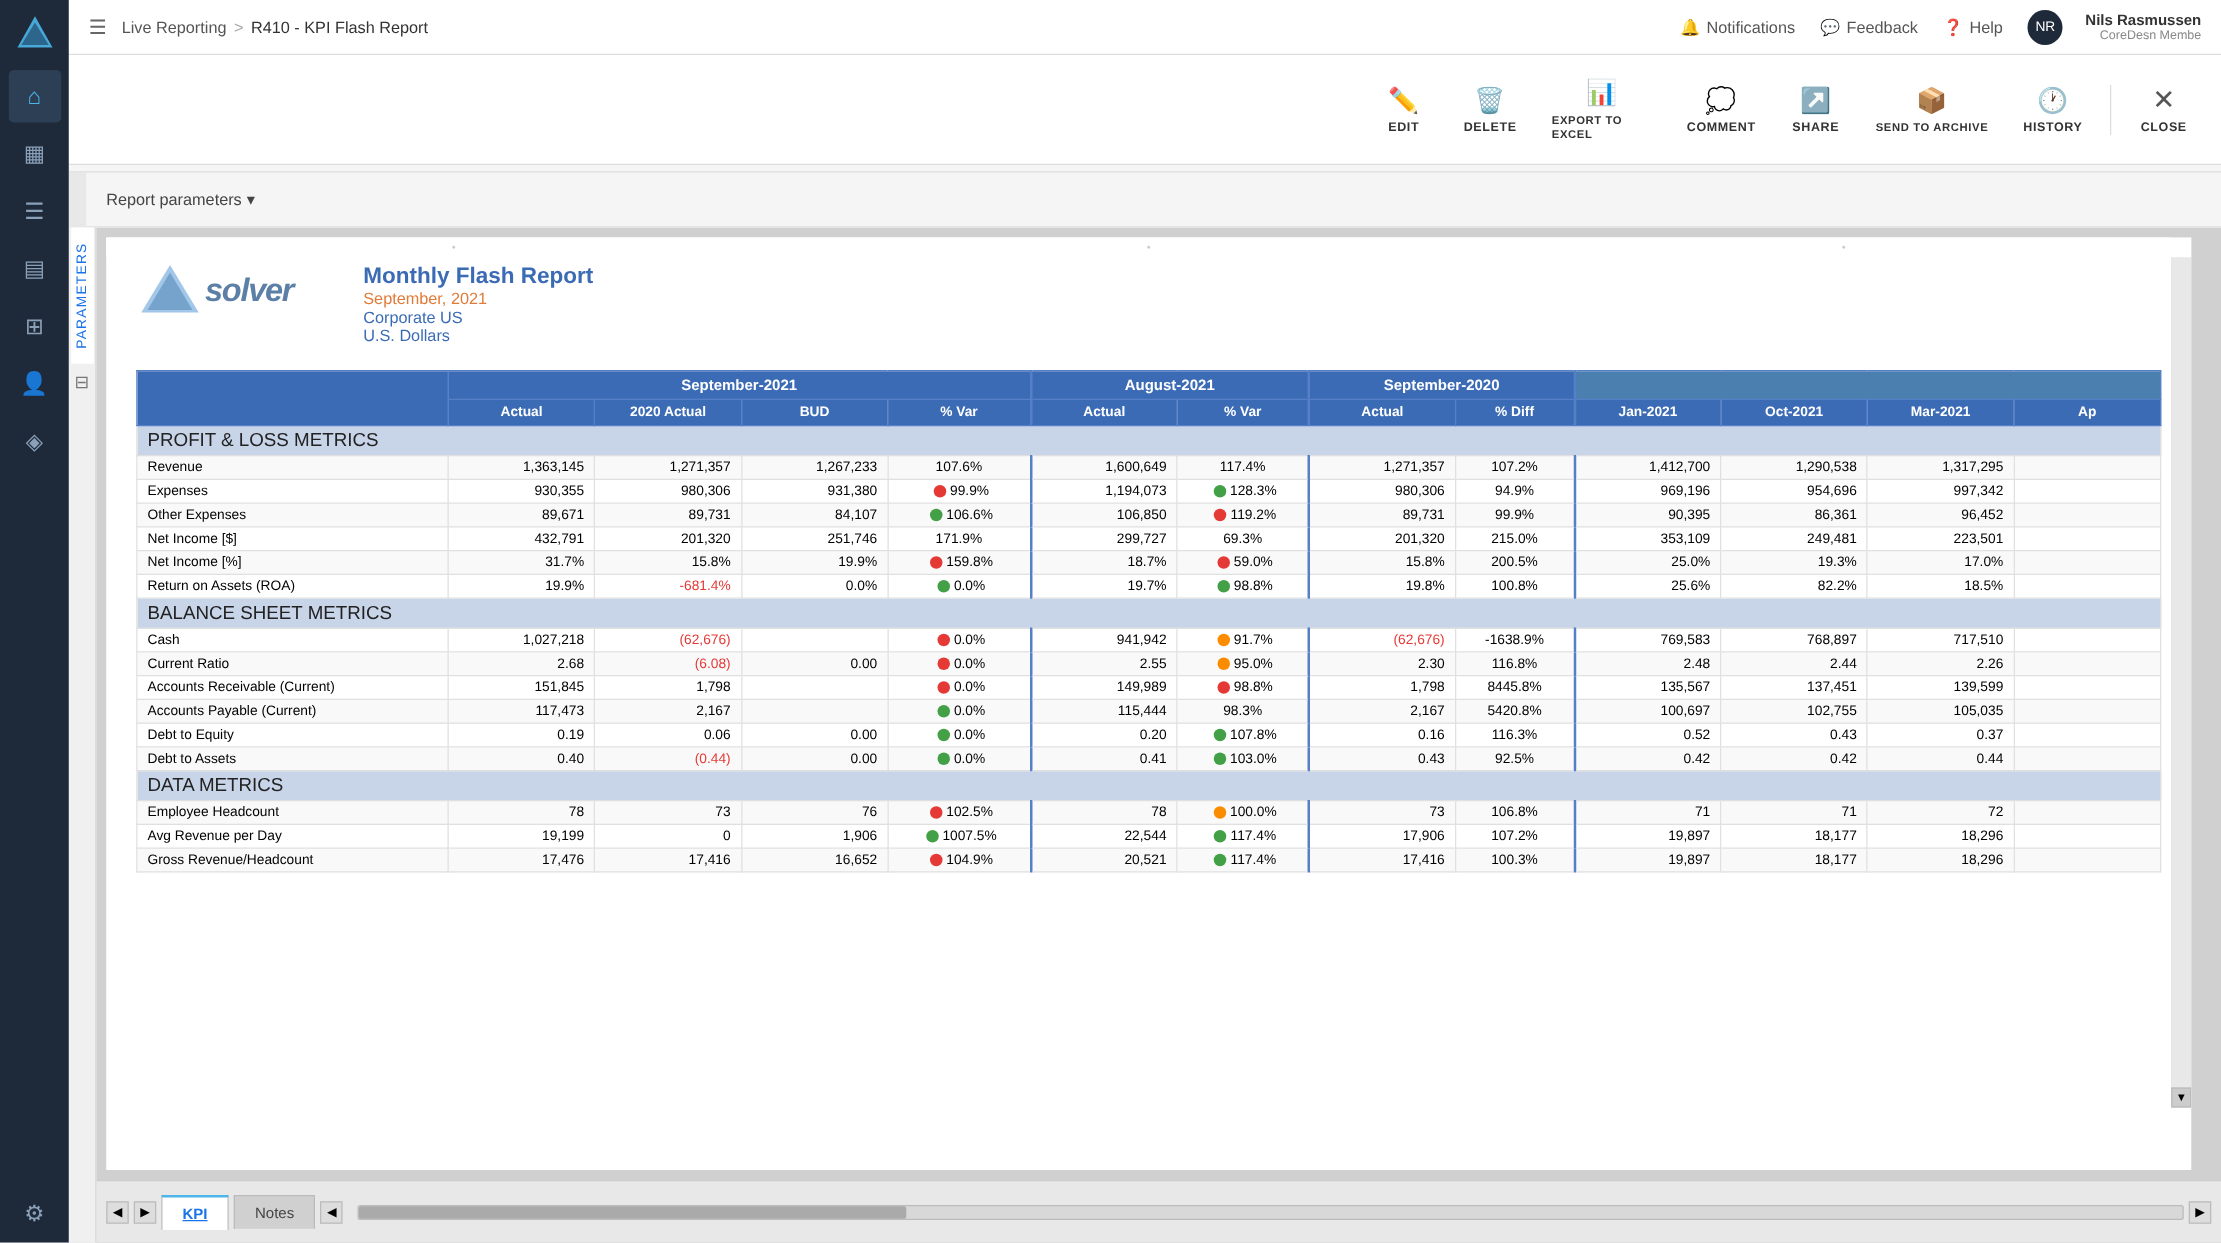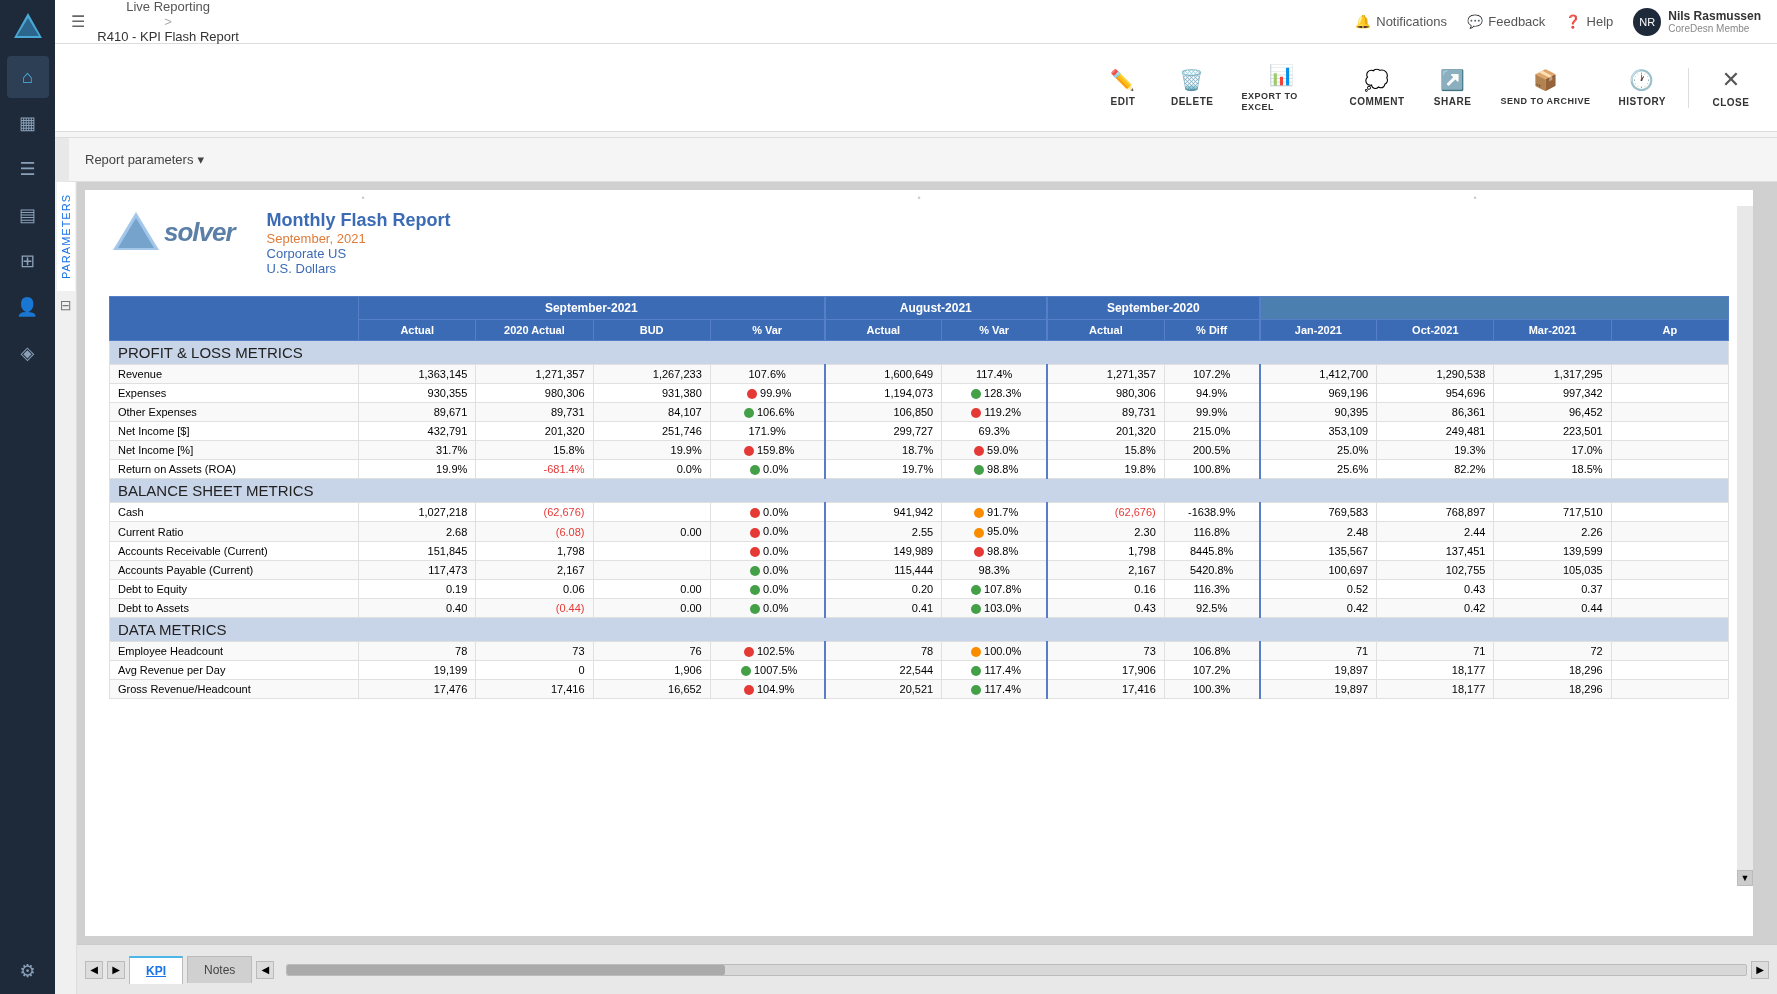--- a/index.html
+++ b/index.html
@@ -12,26 +12,26 @@
     .sidebar-logo { width: 34px; height: 34px; margin-bottom: 10px; }
     .sidebar-icon { width: 42px; height: 42px; display: flex; align-items: center; justify-content: center; color: #8aa0b8; font-size: 18px; cursor: pointer; border-radius: 4px; margin: 2px 0; }
     .sidebar-icon:hover, .sidebar-icon.active { background: #2d3f55; color: #fff; }
     .sidebar-icon.active { color: #4db6e8; }
 
     
     .topbar {
       position: fixed; top: 0; left: 55px; right: 0; height: 44px; background: #fff; border-bottom: 1px solid #ddd; display: flex; align-items: center; padding: 0 16px; z-index: 99;
     }
     .topbar-menu-icon { color: #666; font-size: 16px; margin-right: 12px; cursor: pointer; }
-    .breadcrumb { display: flex; align-items: center; font-size: 13px; color: #555; flex-direction: column; }
+    .breadcrumb { display: flex; font-size: 13px; color: #555; }
     .breadcrumb-sep { margin: 0 6px; color: #aaa; }
     .breadcrumb-current { color: #333; font-weight: 500; }
     .topbar-right { margin-left: auto; display: flex; align-items: center; gap: 20px; }
     .topbar-right-item { display: flex; align-items: center; gap: 5px; font-size: 13px; color: #555; cursor: pointer; }
-    .user-info { display: flex; align-items: center; gap: 7px; }
+    .user-info { display: flex; align-items: center; gap: 18px; text-align: right; }
     .user-avatar { width: 28px; height: 28px; background: #1e2a3a; border-radius: 50%; display: flex; align-items: center; justify-content: center; color: #fff; font-size: 11px; }
 
     
     .toolbar {
       position: fixed; top: 44px; left: 55px; right: 0; height: 88px; background: #fff; border-bottom: 1px solid #ddd; display: flex; align-items: center; justify-content: flex-end; padding: 0 16px; z-index: 98; gap: 8px;
     }
     .toolbar-btn { display: flex; flex-direction: column; align-items: center; justify-content: center; gap: 4px; padding: 6px 10px; cursor: pointer; color: #555; border-radius: 4px; min-width: 60px; }
     .toolbar-btn-icon { font-size: 20px; color: #555; }
     .toolbar-btn-label { font-size: 10px; text-transform: uppercase; font-weight: 600; color: #333; letter-spacing: 0.5px; }
     .toolbar-btn.close-btn .toolbar-btn-icon { color: #333; }
@@ -67,21 +67,21 @@
     
     .main-content {
       position: fixed; top: 182px; left: 77px; right: 0; bottom: 0; background: #d0d0d0; overflow: hidden;
     }
     .report-container {
       position: absolute; top: 0; left: 0; right: 16px; bottom: 50px; background: #fff; margin: 8px; overflow: hidden;
     }
     .report-inner { padding: 20px 24px; overflow: auto; height: 100%; }
 
     
-    .report-header { display: flex; align-items: flex-start; gap: 12px; margin-bottom: 20px; }
+    .report-header { display: flex; align-items: flex-start; gap: 36px; margin-bottom: 20px; }
     .report-logo { display: flex; align-items: center; }
     .report-title-block { }
     .report-title { font-size: 18px; font-weight: 700; color: #3c6bb5; }
     .report-subtitle { font-size: 13px; color: #e07b39; }
     .report-company { font-size: 13px; color: #3c6bb5; }
     .report-currency { font-size: 13px; color: #3c6bb5; }
 
     
     .report-table { border-collapse: collapse; width: 100%; font-size: 11px; }
     .report-table th { background: #3c6bb5; color: #fff; padding: 4px 8px; text-align: center; font-weight: 600; border: 1px solid #5580c8; white-space: nowrap; }

